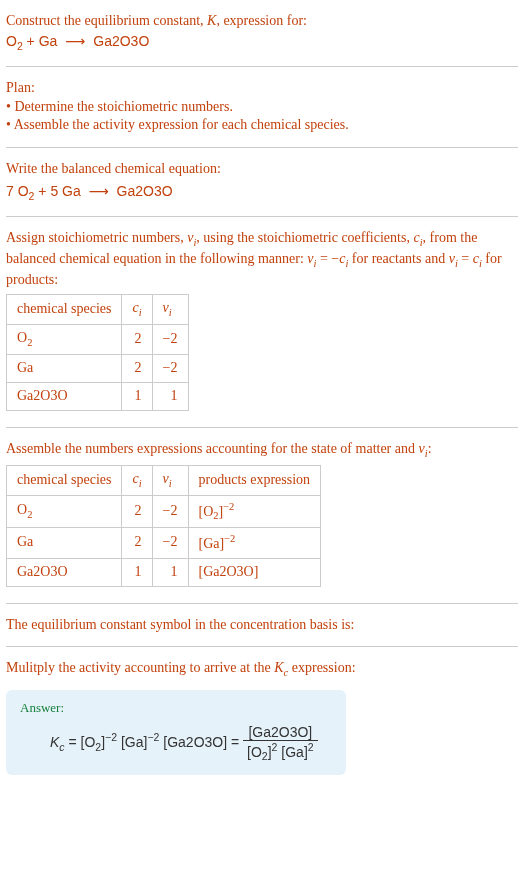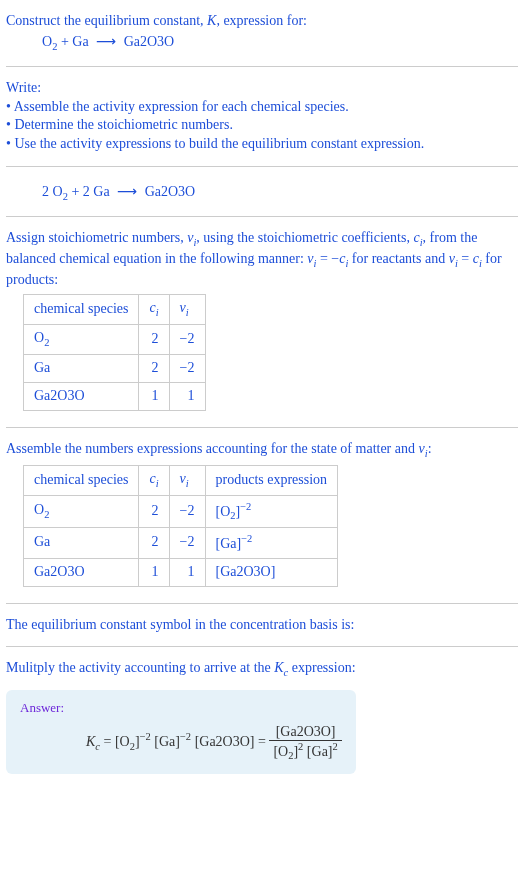--- a/index.html
+++ b/index.html
@@ -1,29 +1,29 @@
 <!DOCTYPE html>
 <html><head>
   <meta charset="utf-8">
   <style>
     * { margin: 0; padding: 0; box-sizing: border-box; }
     body { font-family: Georgia, 'Times New Roman', serif; font-size: 14px; color: #333; background: #fff; width: 524px; padding: 8px 6px; }
     .section { padding: 4px 0; }
     hr { border: none; border-top: 1px solid #ccc; margin: 8px 0; }
-    .light { color: #1d4ed8; }
-    .eq { font-family: Liberation Serif, serif; padding: 2px 0; margin-left: 36px; }
+    .light { color: #c2410c; }
+    .eq { font-family: Liberation Sans, sans-serif; padding: 2px 0; }
     .sub { vertical-align: sub; font-size: 0.75em; }
     .sup { vertical-align: super; font-size: 0.75em; }
     .arrow { display: inline-block; padding: 0 4px; }
-    table { border-collapse: collapse; margin: 4px 17px; }
+    table { border-collapse: collapse; margin: 4px 0; }
     th, td { border: 1px solid #ccc; padding: 4px 10px; text-align: left; background: #fff; }
     th { font-weight: normal; background: #fff; }
     td.num { text-align: right; }
     .answer-box { background: #e6f2f9; border-radius: 6px; padding: 10px 14px; margin-top: 6px; display: inline-block; min-width: 340px; }
-    .answer-label { color: #6d28d9; font-size: 13px; margin-bottom: 6px; }
+    .answer-label { color: #15803d; font-size: 13px; margin-bottom: 6px; }
     .frac { display: inline-block; text-align: center; vertical-align: middle; }
     .frac .num, .frac .den { display: block; padding: 0 4px; }
     .frac .num { border-bottom: 1px solid #333; }
     .italic { font-style: italic; }
     .plan li { list-style: none; padding-left: 0; }
     .para { line-height: 1.35; }
     .mt2 { margin-top: 2px; }
   </style>
 </head>
 <body>
@@ -37,33 +37,33 @@
   <div class="eq light">
     <span><span>O</span><span class="sub">2</span></span><span> + </span><span>Ga</span>
     <span class="arrow">⟶</span>
     <span>Ga2O3O</span>
   </div>
 </div>
 
 <hr>
 
 <div class="section light para">
-  <div>Write:</div>
+  <div>Plan:</div>
   <ul class="plan">
+    <li>• Determine the stoichiometric numbers.</li>
     <li>• Assemble the activity expression for each chemical species.</li>
-    <li>• Determine the stoichiometric numbers.</li>
-    <li>• Use the activity expressions to build the equilibrium constant expression.</li>
   </ul>
 </div>
 
 <hr>
 
 <div class="section light">
+  <div class="para">Write the balanced chemical equation:</div>
   <div class="eq mt2">
-    <span><span>2 O</span><span class="sub">2</span></span><span> + </span><span>2 Ga</span>
+    <span><span>7 O</span><span class="sub">2</span></span><span> + </span><span>5 Ga</span>
     <span class="arrow">⟶</span>
     <span>Ga2O3O</span>
   </div>
 </div>
 
 <hr>
 
 <div class="section light para">
   <span>Assign stoichiometric numbers, </span><span class="italic"><span>ν</span><span class="sub">i</span></span><span>, using the stoichiometric coefficients, </span><span class="italic"><span>c</span><span class="sub">i</span></span><span>, from the balanced chemical equation in the following manner: </span><span class="italic"><span>ν</span><span class="sub">i</span></span><span> = −</span><span class="italic"><span>c</span><span class="sub">i</span></span><span> for reactants and </span><span class="italic"><span>ν</span><span class="sub">i</span></span><span> = </span><span class="italic"><span>c</span><span class="sub">i</span></span><span> for products:</span>
 

